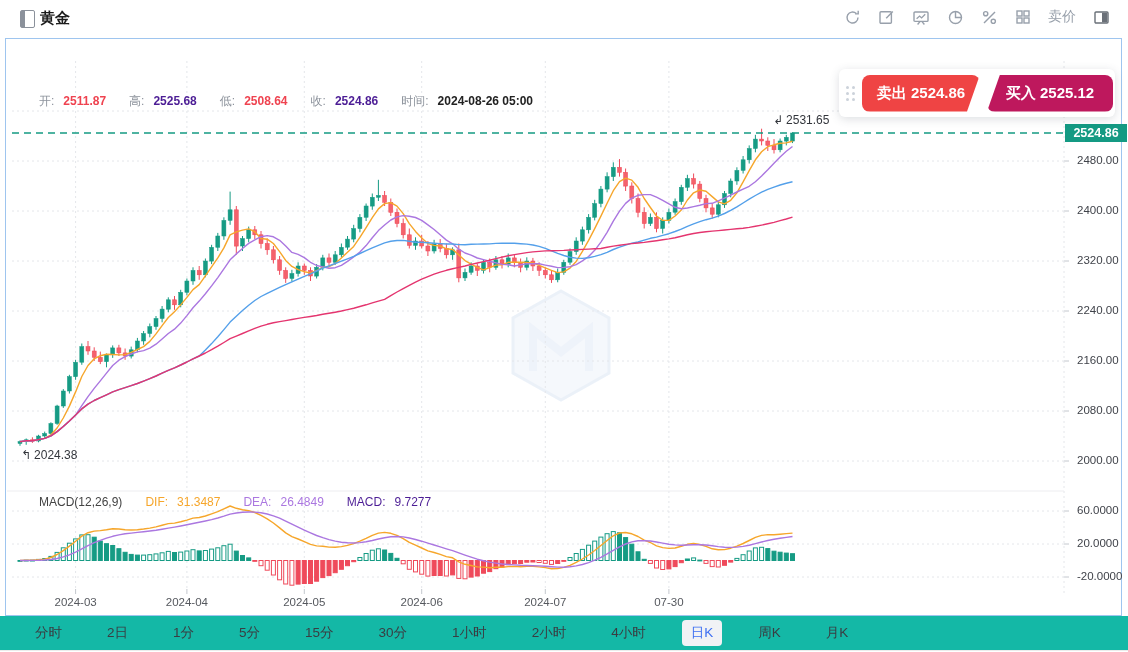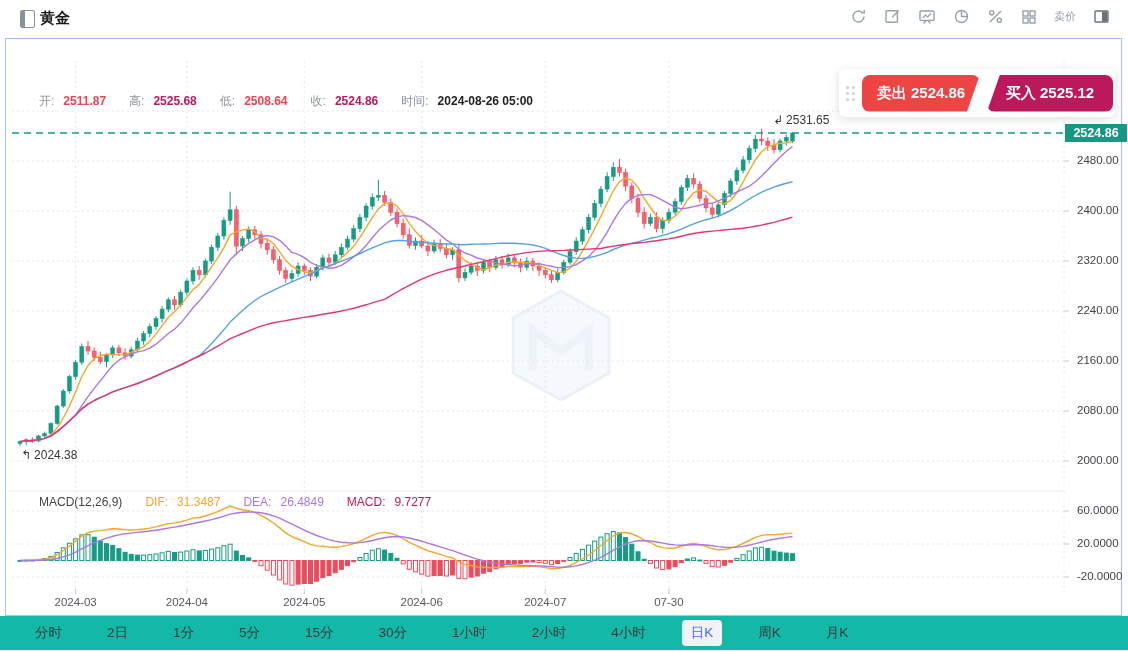--- a/index.html
+++ b/index.html
@@ -6,31 +6,31 @@
     font-family:"Liberation Sans","DejaVu Sans",sans-serif;-webkit-font-smoothing:antialiased;}
   
   #header{position:absolute;left:0;top:0;width:1128px;height:38px;background:#fff;}
   #title-wrap{position:absolute;left:20px;top:9px;display:flex;align-items:center;gap:5px;}
   #title-icon{width:13px;height:16px;border:1.5px solid #8b919b;border-radius:2px;position:relative;}
   #title-icon::after{content:"";position:absolute;left:0;top:0;bottom:0;width:4px;background:#8b919b;}
   #page-title{font-size:15px;font-weight:bold;color:#1c1c1c;}
   #toolbar{position:absolute;right:18px;top:8px;display:flex;align-items:center;gap:17px;color:#98a0ab;}
   #toolbar svg{display:block;}
   #toolbar .tb{cursor:pointer;}
-  #sell-price-toggle{font-size:11px;color:#98a0ab;}
+  #sell-price-toggle{font-size:14px;color:#98a0ab;}
   
   #chart-box{position:absolute;left:5px;top:38px;width:1117px;height:578px;border:1px solid #9ec5ef;background:#fff;box-sizing:border-box;}
   #chart-svg{position:absolute;left:0;top:0;}
   .grid{stroke:#e4e6ea;stroke-width:1;stroke-dasharray:2,3;}
   .sep{stroke:#ededf0;stroke-width:1;}
   
   .info-row{position:absolute;left:33px;display:flex;gap:9px;font-size:12px;align-items:baseline;white-space:nowrap;z-index:5;}
   .info-row .lbl{color:#8d939c;}
   .info-row .val{font-weight:bold;margin-right:14px;margin-top:48px;}
-  .red{color:#ef4350;} .teal{color:#be185d;} .dark{color:#222;}
+  .red{color:#ef4350;} .teal{color:#4c1d95;} .dark{color:#222;}
   .orange{color:#f6a62b;} .purple{color:#ab77e0;} .blue{color:#54a0ea;} .pink{color:#e4356f;}
   .plain{color:#444;}
   
   .y-lab{position:absolute;left:1071px;font-size:11.5px;color:#40434a;z-index:4;}
   .x-lab{position:absolute;top:557px;font-size:11.5px;color:#55585e;transform:translateX(-50%);z-index:4;}
   
   #price-badge{position:absolute;left:1059px;top:85px;width:62px;height:18px;background:#149a83;color:#fff;
     font-size:12.5px;font-weight:bold;text-align:center;line-height:18px;z-index:6;}
   .annot{position:absolute;font-size:12px;color:#33363c;z-index:5;white-space:nowrap;}
   .annot .arr{color:#33363c;font-size:12px;margin-right:3px;}

